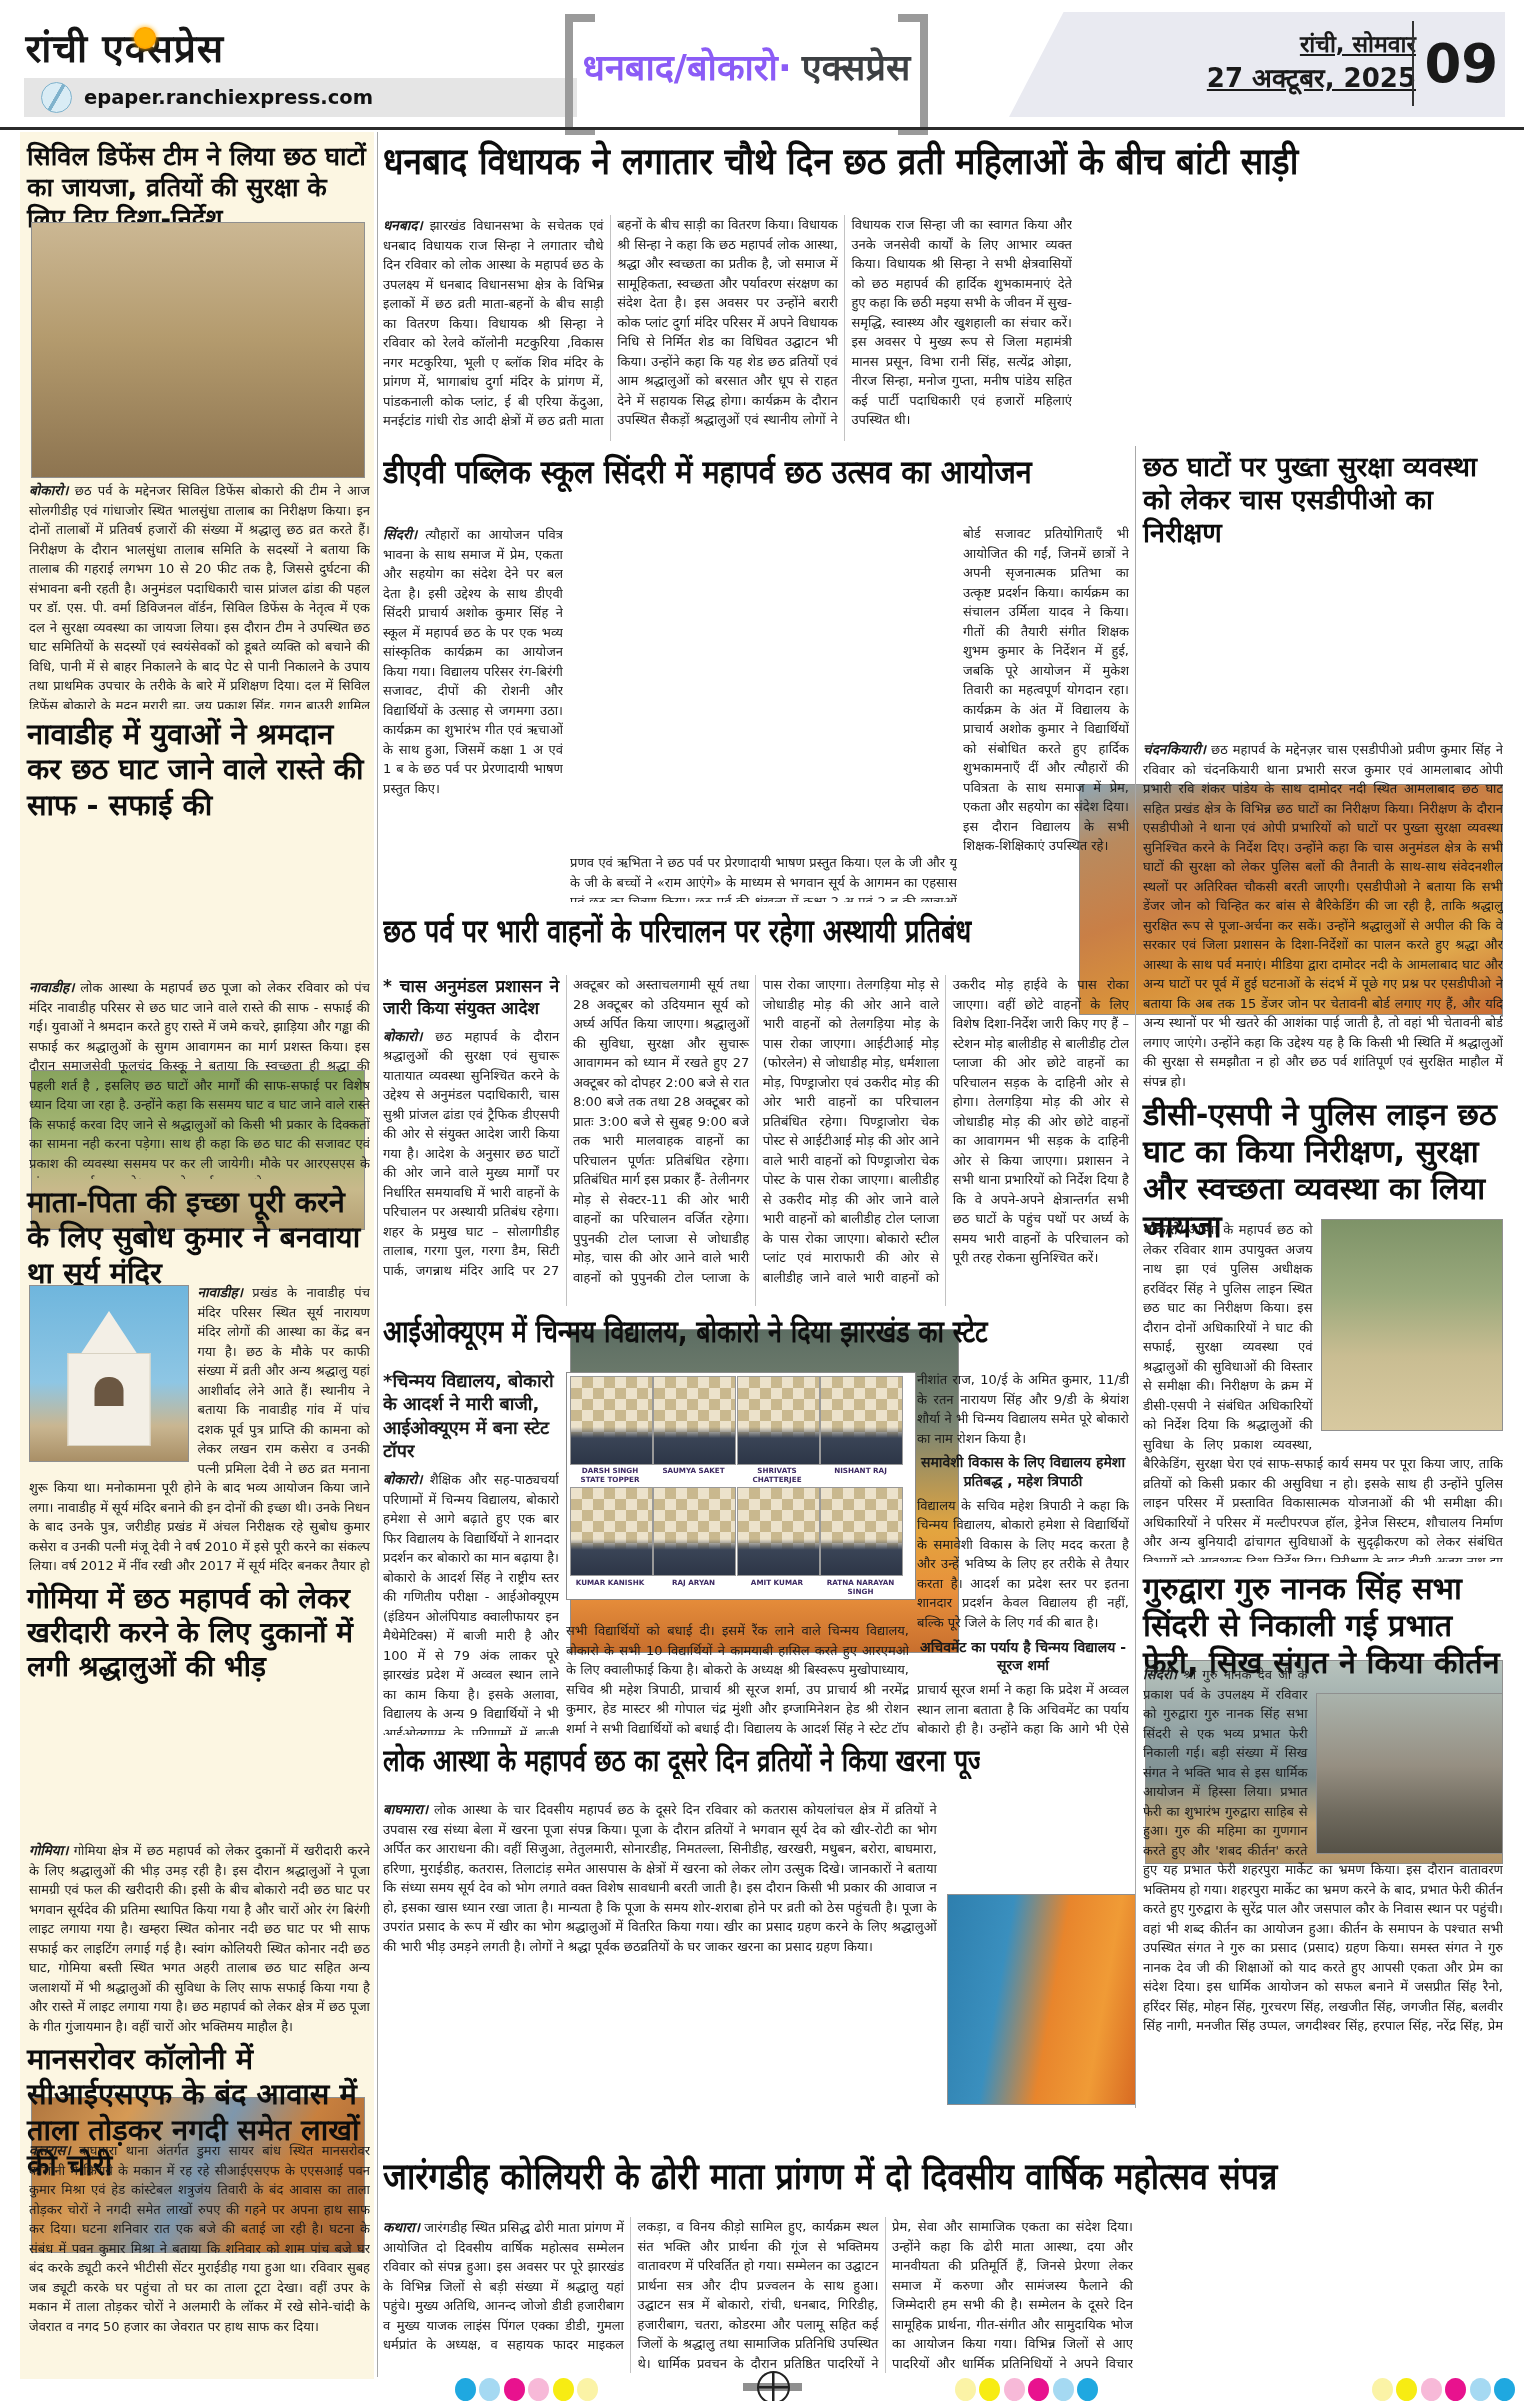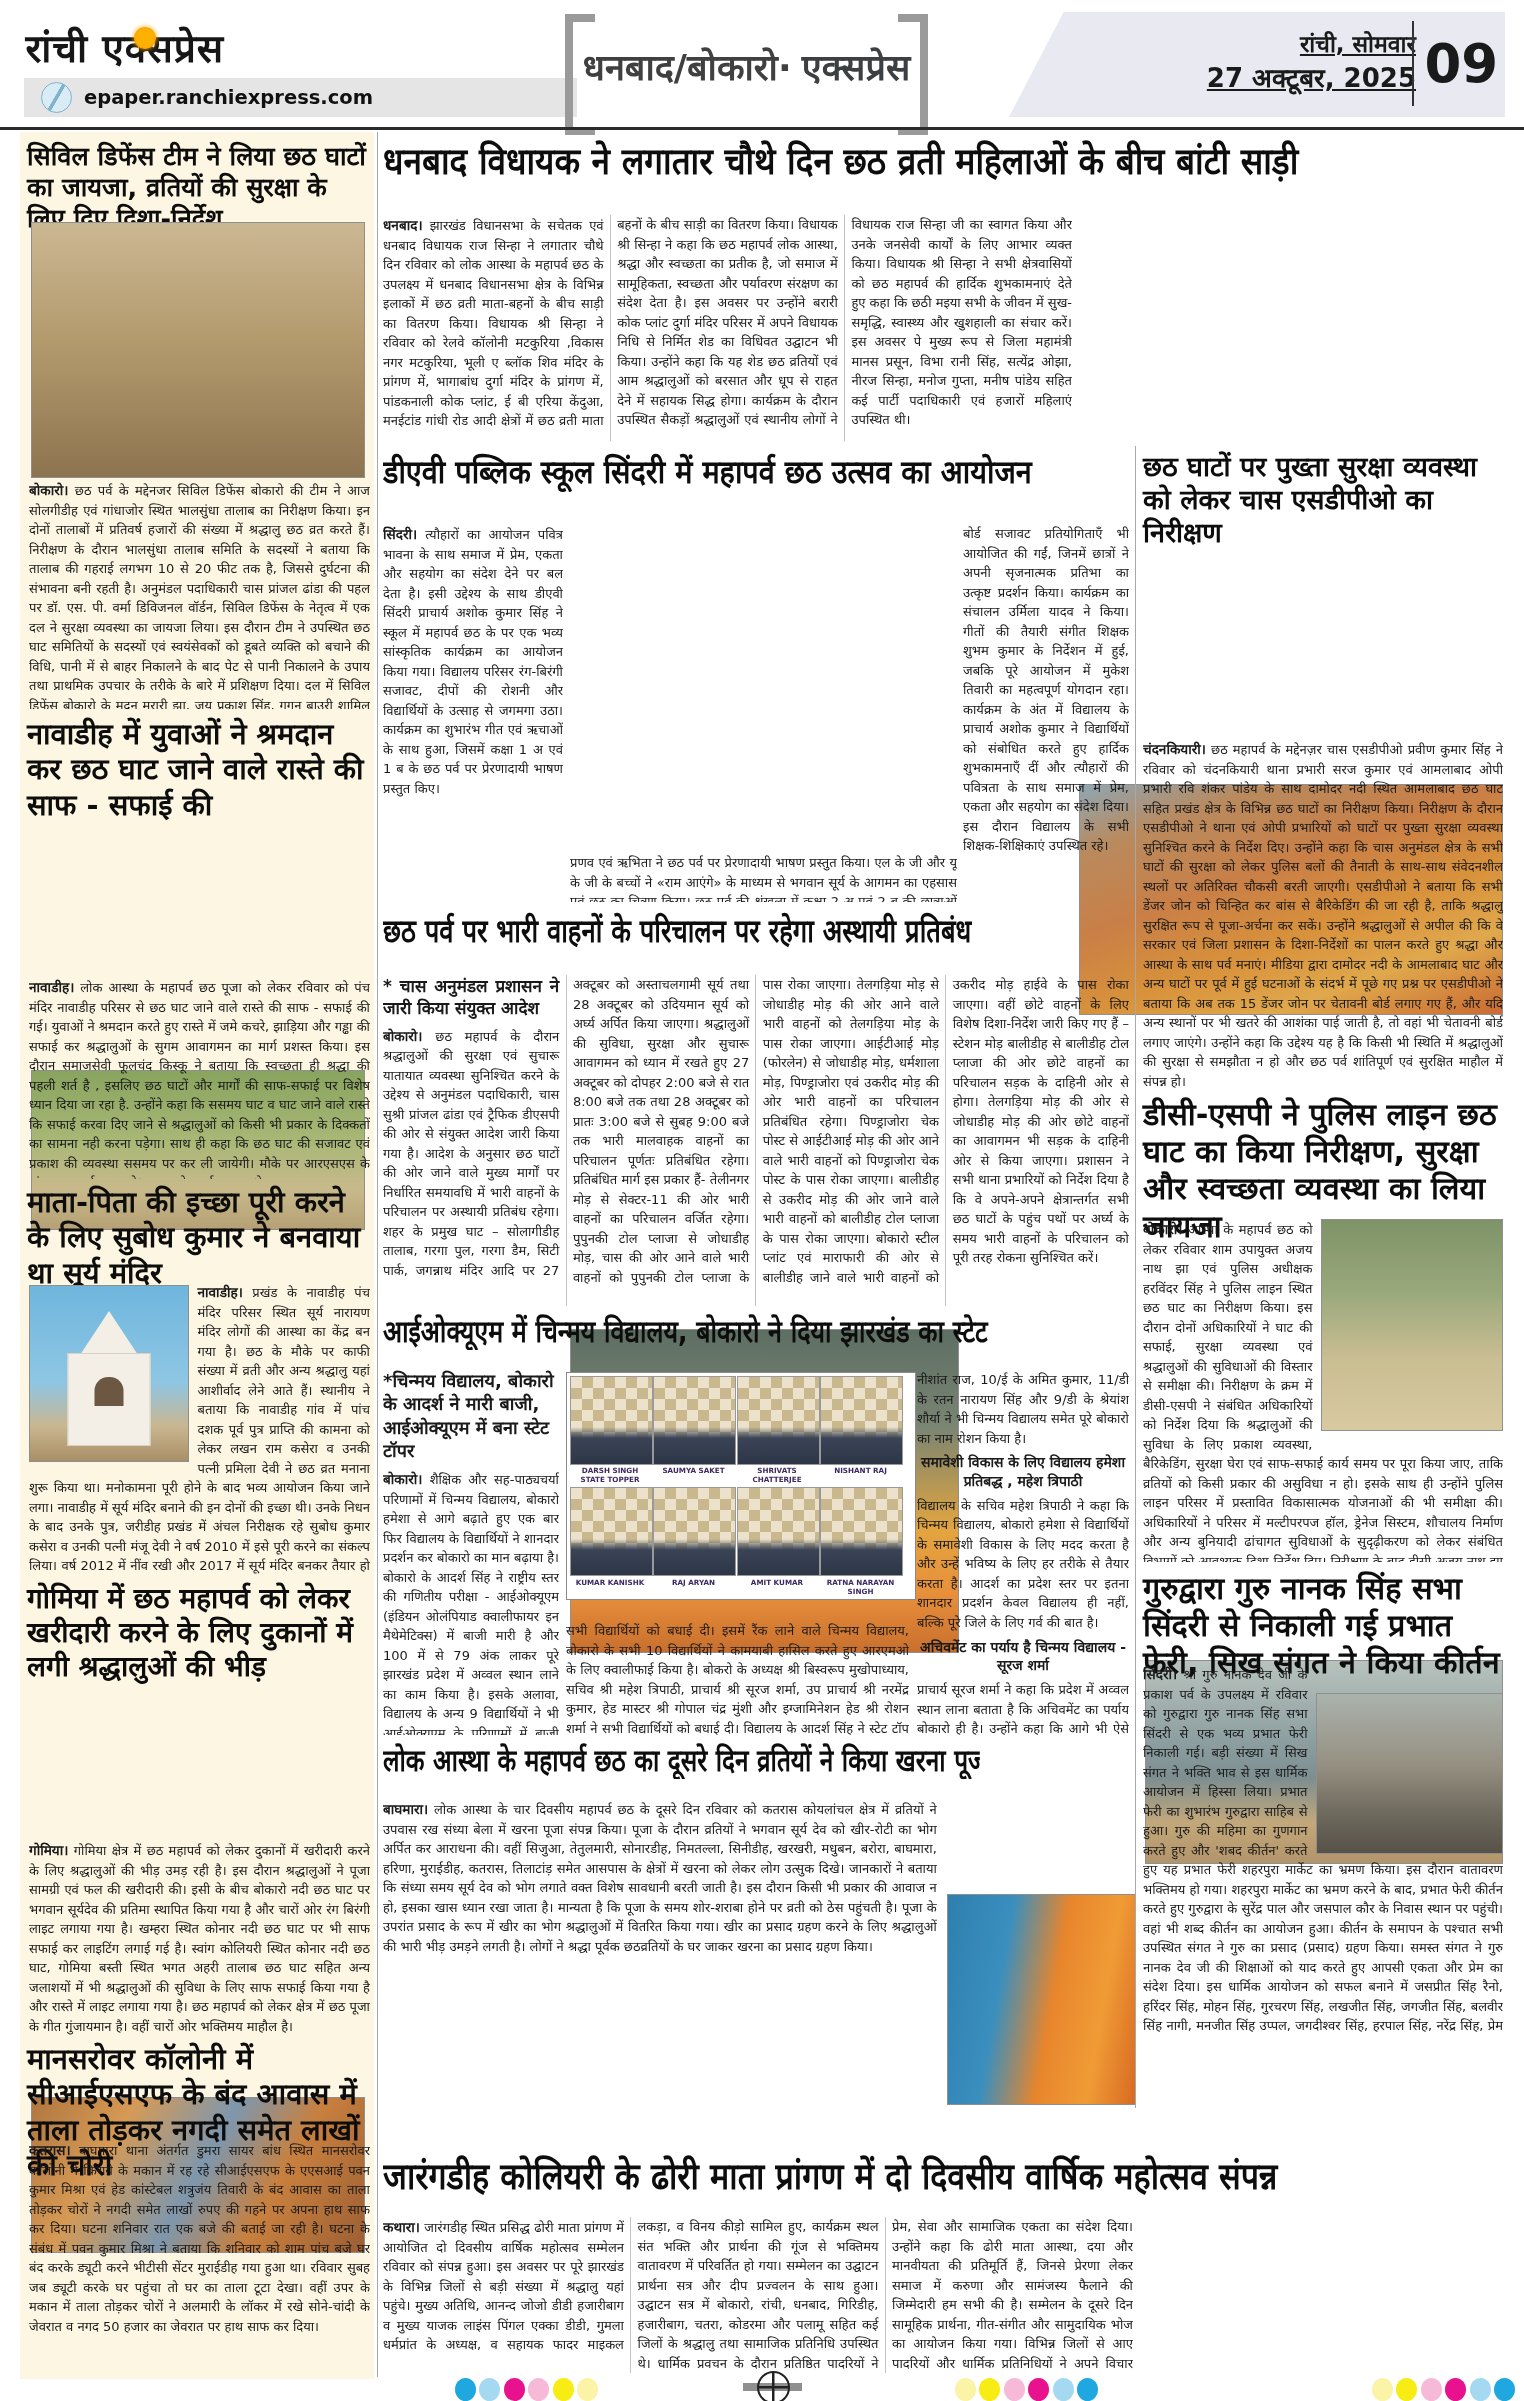--- a/index.html
+++ b/index.html
@@ -24,21 +24,21 @@
   .date-lines{position:absolute;right:89px;top:15.3px;text-align:right;text-decoration:underline;}
   .date-l1{font-size:23px;font-weight:bold;}
   .date-l2{font-size:26px;font-weight:bold;margin-left:48px;}
   .page-num{position:absolute;right:6.8px;top:8.5px;font-size:53px;font-weight:bold;border-left:2.5px solid #333;padding-left:10.2px;line-height:85px;}
   .header-rule{position:absolute;left:0;top:127px;width:1525px;height:2.5px;background:#2b2b2b;}
   
   .left-panel{background:#fcf6e2;}
   .hl{font-weight:bold;color:#0d0d0d;line-height:1.22;}
   .hl1{white-space:nowrap;overflow:hidden;transform-origin:left center;}
   .bodytxt{font-size:13px;line-height:1.5;text-align:justify;overflow:hidden;}
-  .bodytxt b{font-size:13.6px;}
+  .bodytxt b{font-size:13.6px;font-style:italic;}
   .cols3{column-count:3;column-gap:13.6px;column-rule:0.8px solid #c2c2c2;}
   .cols4{column-count:4;column-gap:13.6px;column-rule:0.8px solid #c2c2c2;}
   .photo{border:0.8px solid #8f8f8f;overflow:hidden;position:relative;}
   .vrule{background:#a8a8a8;width:0.8px;}
   .subhead{font-weight:bold;font-size:17px;line-height:1.3;margin-bottom:6.8px;}
   .rc-sub{font-weight:bold;font-size:14px;text-align:center;line-height:1.35;margin:5.1px 0;}
   
   .ph-saree{background:linear-gradient(160deg,#8fa7b5 0%,#b98a5e 18%,#c97f46 40%,#d8913b 60%,#e0a84c 78%,#c96a33 100%);}
   .ph-civil{background:linear-gradient(180deg,#cbb793 0%,#b49b6e 45%,#8d7450 100%);}
   .ph-clean{background:linear-gradient(180deg,#88a45e 0%,#a9b877 45%,#c8b98b 75%,#b5a175 100%);}
@@ -81,21 +81,21 @@
     <div class="logo-title">रांची एक्सप्रेस</div>
   </div>
   <div class="abs site-bar" style="left:24px;top:78px;width:543px;height:39px;">
     <span class="globe"></span>
     <span class="site-url">epaper.ranchiexpress.com</span>
   </div>
 
   <div class="abs center-box" style="left:577px;top:13.6px;width:339px;height:105px;">
     <span class="bracket l"></span>
     <span class="bracket r"></span>
-    <span class="ed-region" style="color: #404040;">धनबाद/बोकारो·</span>
+    <span class="ed-region" style="color: #8b5cf6;">धनबाद/बोकारो·</span>
     <span class="ed-suffix">एक्सप्रेस</span>
   </div>
 
   <div class="abs date-box" style="left:1009px;top:12px;width:496px;height:105px;">
     <div class="date-lines">
       <div class="date-l1">रांची, सोमवार</div>
       <div class="date-l2">27 अक्टूबर, 2025</div>
     </div>
     <div class="page-num">09</div>
   </div>

